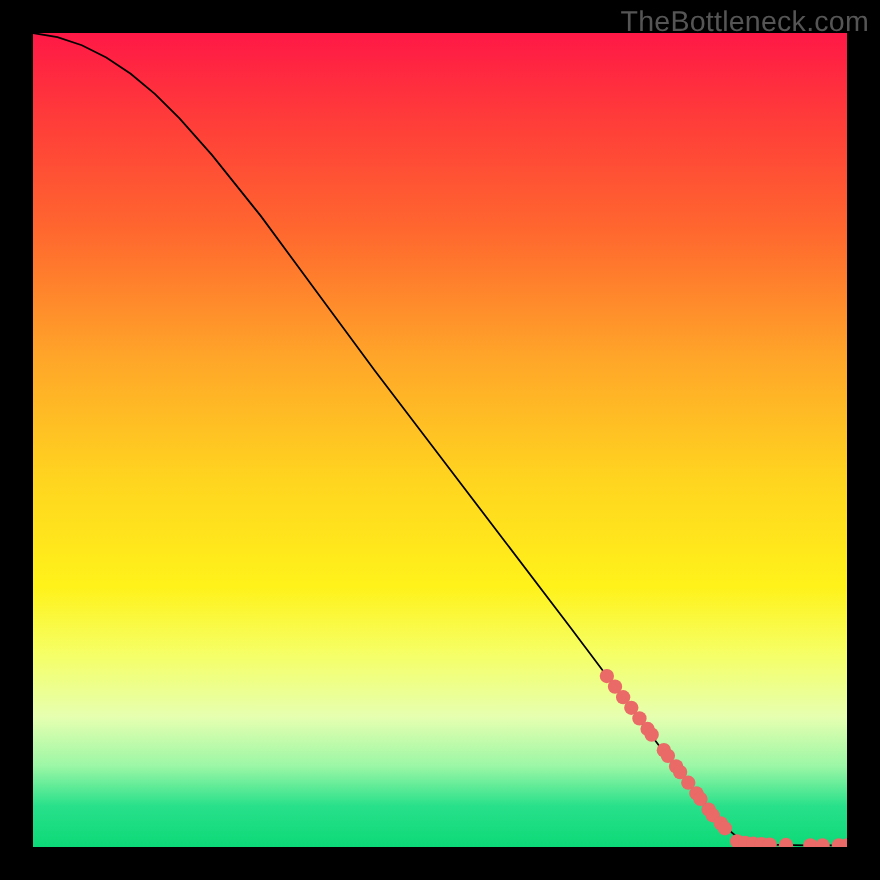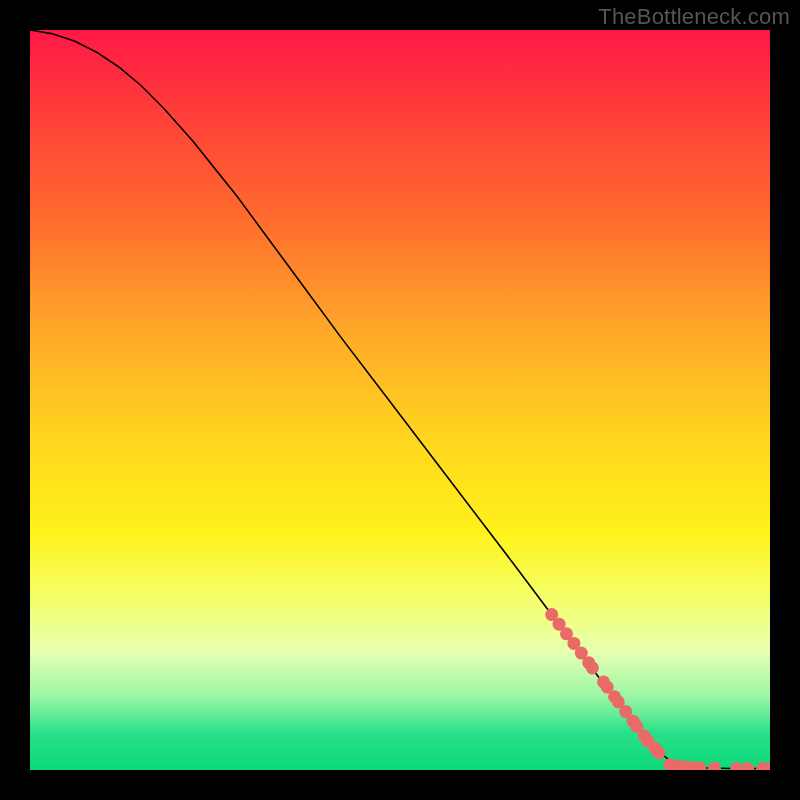--- a/index.html
+++ b/index.html
@@ -9,21 +9,21 @@
     background: #000;
     position: relative;
     font-family: Arial, sans-serif;
     overflow: hidden;
   }
   .watermark {
     position: absolute;
     top: 4px;
     right: 10px;
     color: #555;
-    font-size: 22px;
+    font-size: 26px;
     font-weight: 500;
     z-index: 50;
     letter-spacing: 0.2px;
   }
   .plot {
     position: absolute;
     left: 30px;
     top: 30px;
     width: 740px;
     height: 740px;

